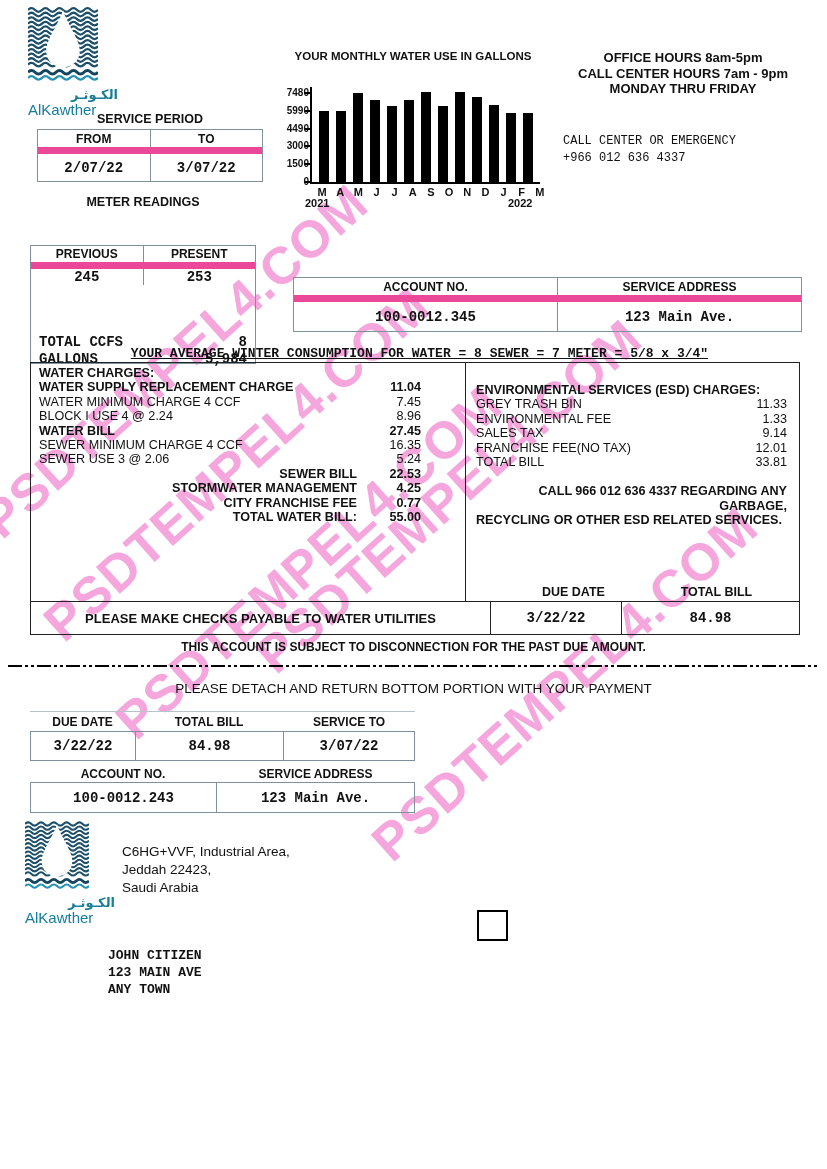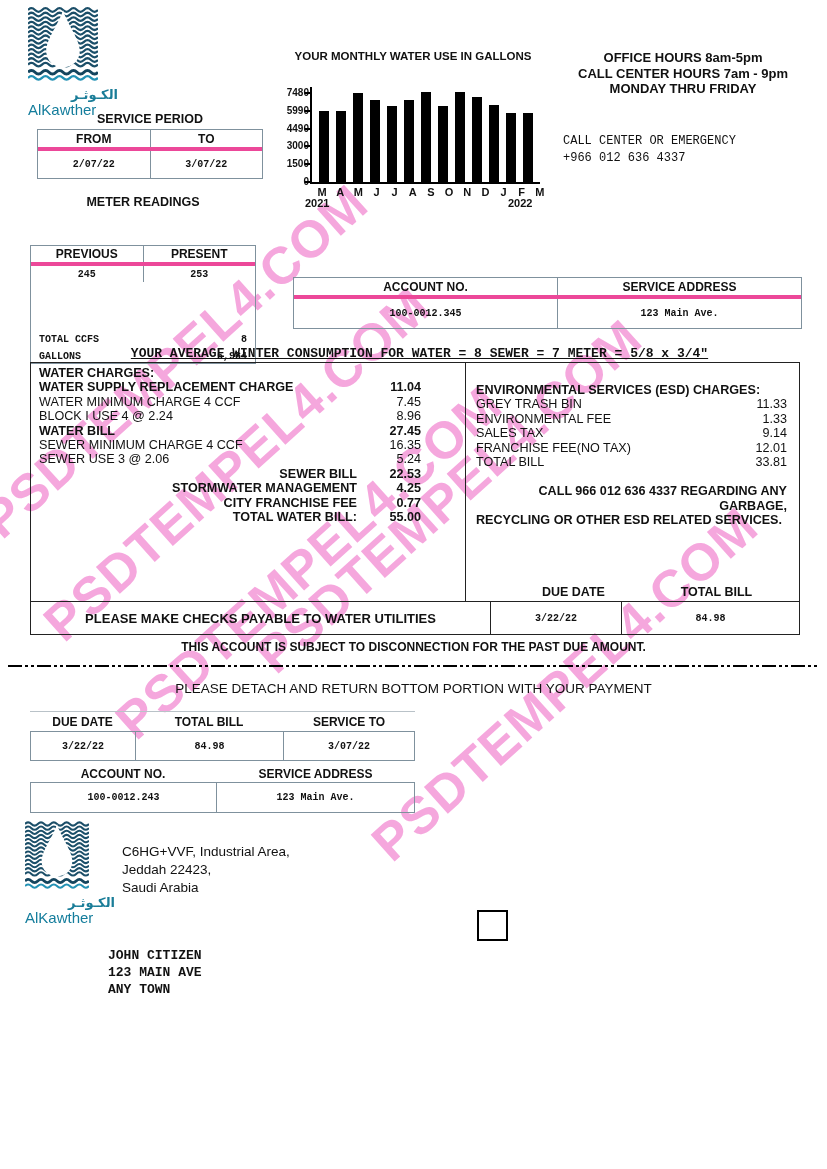--- a/index.html
+++ b/index.html
@@ -16,22 +16,22 @@
   
   .logo .brand{font-weight:normal;font-size:15px;color:#147d9c;line-height:15px;}
   .logo .arabic{font-family:"DejaVu Sans",sans-serif;font-weight:bold;font-size:13px;color:#1a7d98;line-height:14px;direction:rtl;}
   
   .tbl-title{font-weight:bold;font-size:12.5px;text-align:center;margin-bottom:3px;}
   .hdr{font-weight:bold;font-size:12px;text-align:center;}
   .box-tbl{border:1px solid #7f919d;}
   .row2{display:flex;}
   .cell{flex:1;display:flex;align-items:center;justify-content:center;}
   .brd-r{border-right:1px solid #7f919d;}
-  .brd-b{border-bottom:4px solid #ec4899;}
-  .val{font-family:"Liberation Mono","DejaVu Sans Mono",monospace;font-weight:bold;font-size:10px;}
+  .brd-b{border-bottom:7px solid #ec4899;}
+  .val{font-family:"Liberation Mono","DejaVu Sans Mono",monospace;font-weight:bold;font-size:14px;}
   
   #chart-title{font-weight:bold;font-size:11.5px;text-align:center;}
   #plot{position:absolute;left:27px;top:37px;width:228px;height:95px;
         border-left:2px solid #000;border-bottom:2px solid #000;}
   #bars{position:absolute;inset:0;display:flex;align-items:flex-end;justify-content:space-between;padding:0 7px;}
   .bar{width:10px;background:#000;}
   .ytick{position:absolute;font-weight:bold;font-size:10px;text-align:right;width:24px;right:234px;}
   .ymark{position:absolute;width:5px;height:2px;background:#000;left:22px;}
   #xlabels{position:absolute;left:27px;top:136px;width:228px;display:flex;justify-content:space-between;
            padding:0 7px;font-weight:bold;font-size:11px;}

